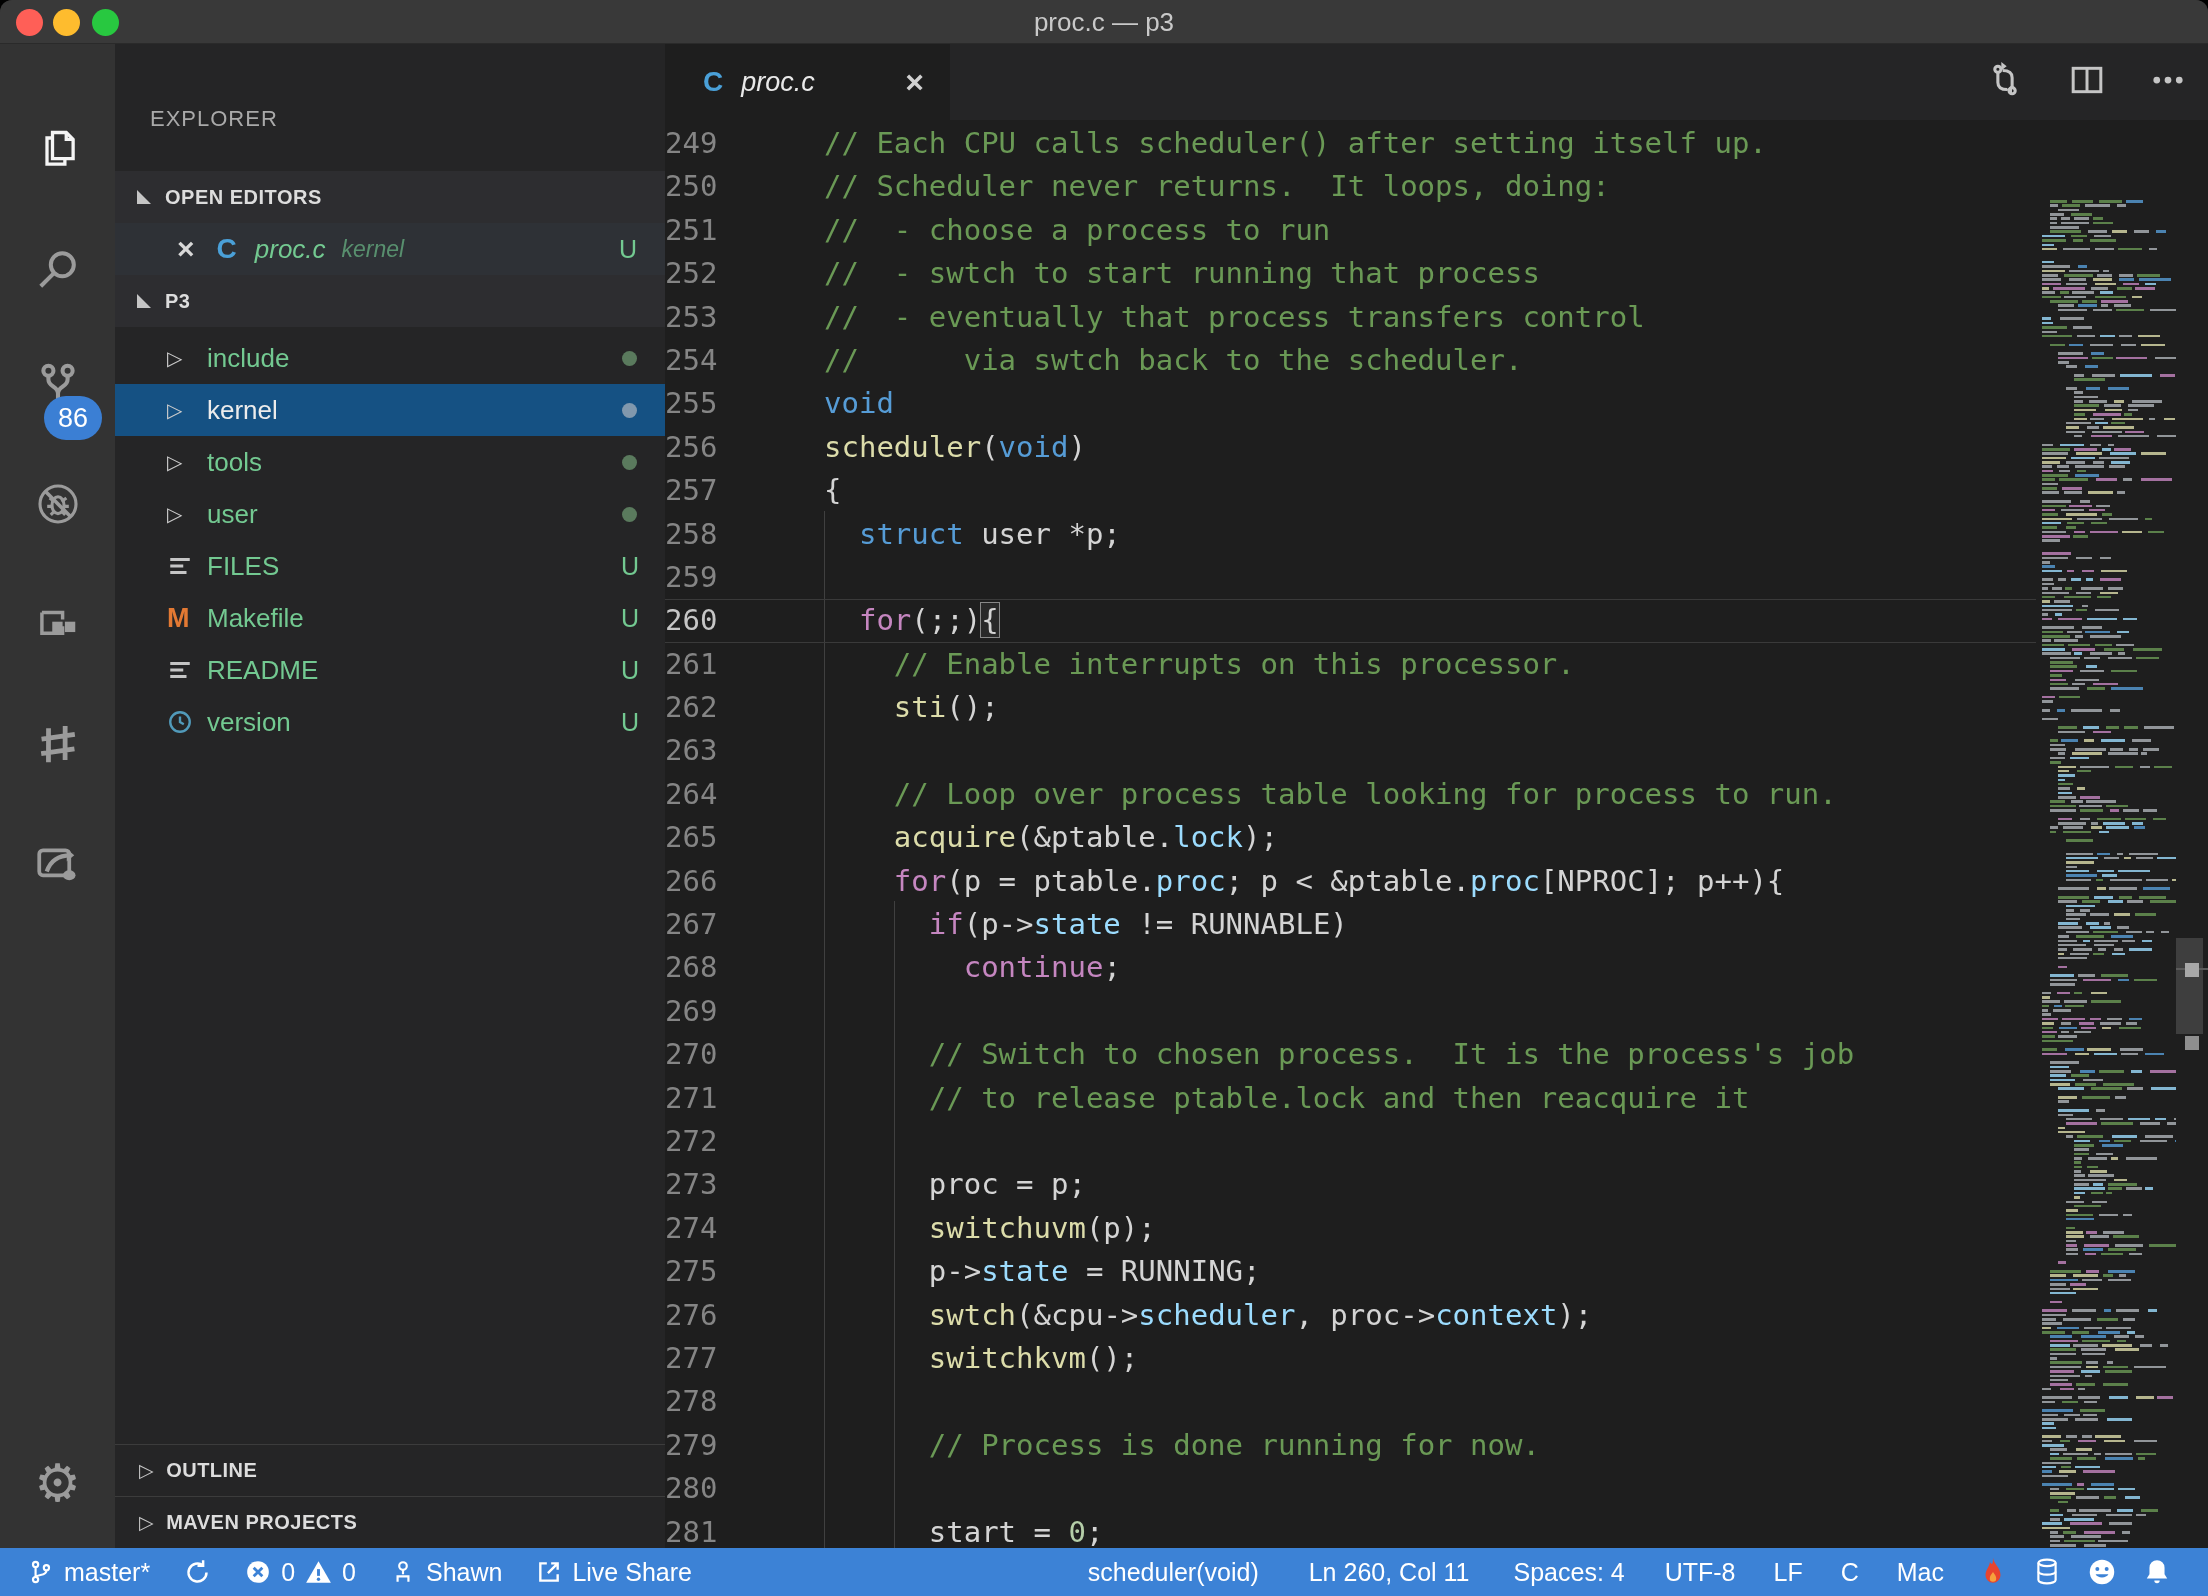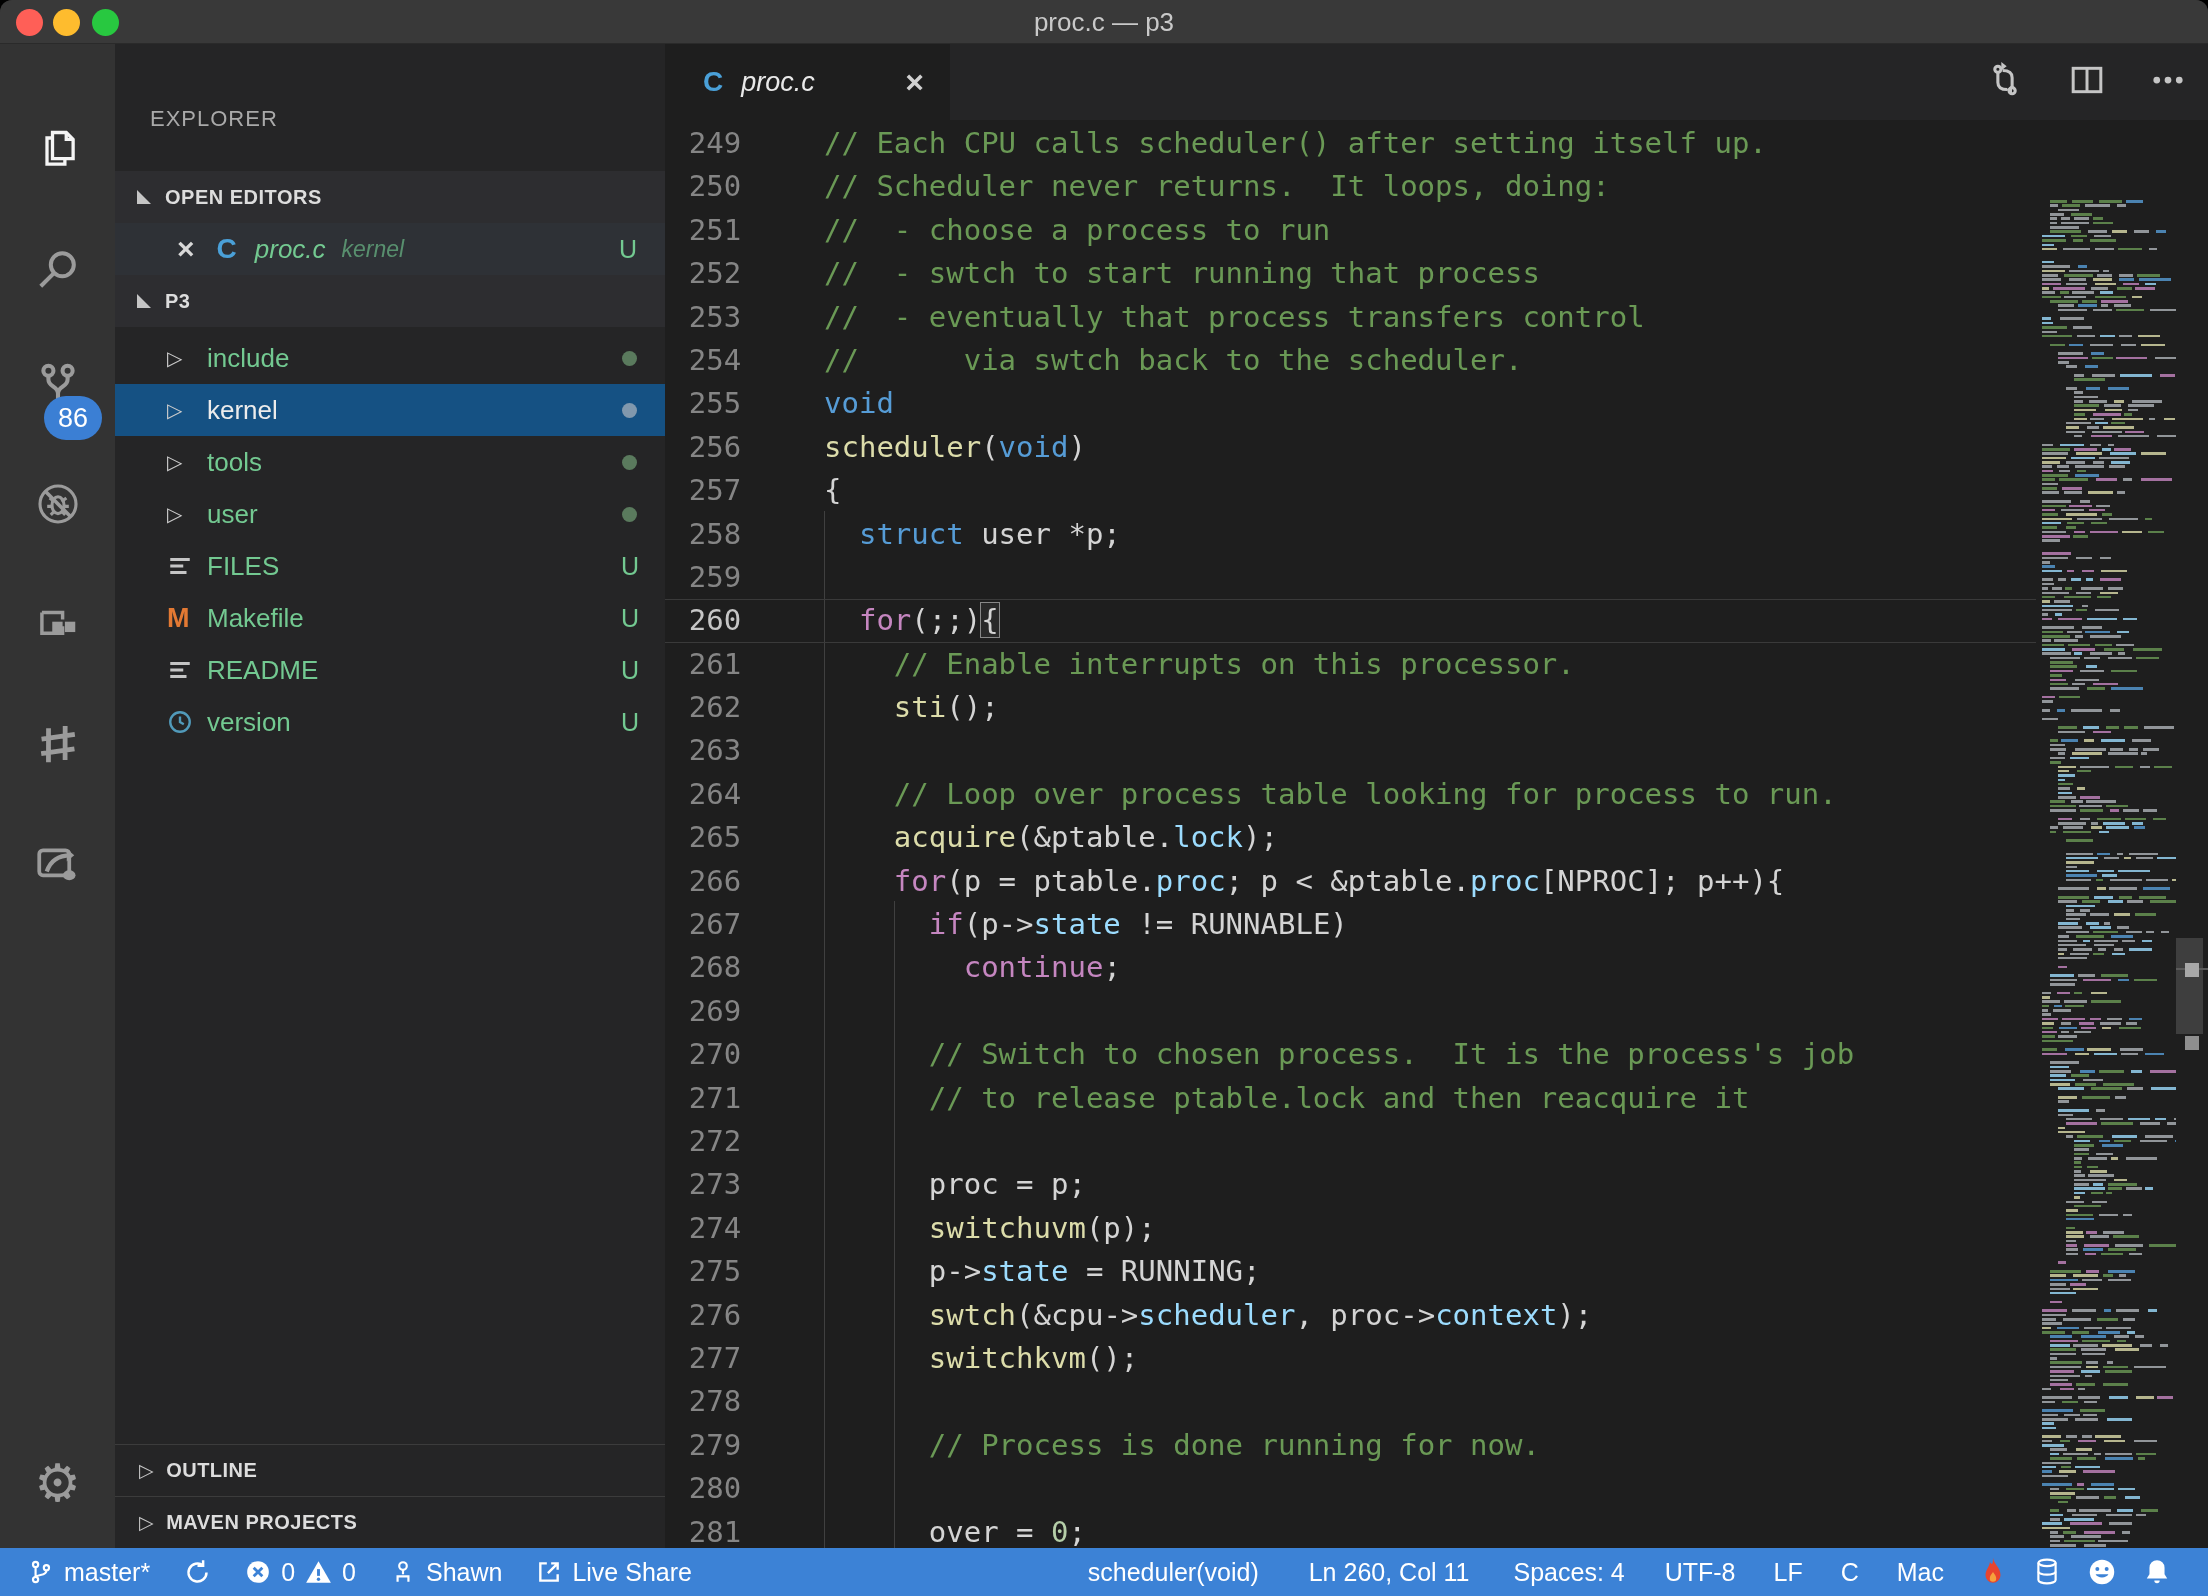--- a/index.html
+++ b/index.html
@@ -53,21 +53,21 @@
   .tabbar { position:absolute; left:0; top:0; width:1543px; height:76px; background:#252526; }
   .tab { position:absolute; left:0; top:0; width:285px; height:76px; background:#1e1e1e; display:flex; align-items:center; }
   .tab .c-icon { margin-left:38px; }
   .tab-name { font-style:italic; color:#e8e8e8; font-size:27px; margin-left:18px; }
   .tab-close { position:absolute; right:26px; color:#d0d0d0; font-size:32px; font-weight:bold; }
   .tab-actions { position:absolute; right:22px; top:0; height:76px; display:flex; align-items:center; gap:46px; color:#c5c5c5; }
 
   .code-area { position:absolute; left:0; top:76px; width:1543px; height:1428px; overflow:hidden; font-family:"DejaVu Sans Mono", monospace; font-size:29px; }
   .lines { position:absolute; left:0; top:2px; width:1371px; }
   .line { position:relative; height:43.4px; line-height:43.4px; display:flex; white-space:pre; }
-  .ln { width:100px; text-align:center; color:#858585; flex:none; }
+  .ln { width:100px; text-align:left; color:#858585; flex:none; }
   .codetxt { margin-left:59px; color:#d4d4d4; }
   .line.cur { border-top:1px solid #3a3a3a; border-bottom:1px solid #3a3a3a; line-height:41.4px; }
   .line.cur .ln { color:#c6c6c6; }
   .t-c { color:#6A9955; } .t-k { color:#569CD6; } .t-kc { color:#C586C0; }
   .t-f { color:#DCDCAA; } .t-m { color:#9CDCFE; } .t-p { color:#d4d4d4; } .t-n { color:#B5CEA8; }
   .t-bm { color:#d4d4d4; border:1px solid #888; background:rgba(120,120,120,0.12); margin:0 -1px; }
   .iguide { position:absolute; width:1px; background:#404040; }
 
   
   .minimap { position:absolute; left:1371px; top:76px; width:140px; height:1428px; background:#1e1e1e; overflow:hidden; }
@@ -305,21 +305,21 @@
           <div class="line"><span class="ln">271</span><span class="codetxt"><span class="t-p">      </span><span class="t-c">// to release ptable.lock and then reacquire it</span></span></div>
           <div class="line"><span class="ln">272</span></div>
           <div class="line"><span class="ln">273</span><span class="codetxt"><span class="t-p">      proc = p;</span></span></div>
           <div class="line"><span class="ln">274</span><span class="codetxt"><span class="t-p">      </span><span class="t-f">switchuvm</span><span class="t-p">(p);</span></span></div>
           <div class="line"><span class="ln">275</span><span class="codetxt"><span class="t-p">      p-&gt;</span><span class="t-m">state</span><span class="t-p"> = RUNNING;</span></span></div>
           <div class="line"><span class="ln">276</span><span class="codetxt"><span class="t-p">      </span><span class="t-f">swtch</span><span class="t-p">(&amp;cpu-&gt;</span><span class="t-m">scheduler</span><span class="t-p">, proc-&gt;</span><span class="t-m">context</span><span class="t-p">);</span></span></div>
           <div class="line"><span class="ln">277</span><span class="codetxt"><span class="t-p">      </span><span class="t-f">switchkvm</span><span class="t-p">();</span></span></div>
           <div class="line"><span class="ln">278</span><span class="codetxt"></span></div>
           <div class="line"><span class="ln">279</span><span class="codetxt"><span class="t-p">      </span><span class="t-c">// Process is done running for now.</span></span></div>
           <div class="line"><span class="ln">280</span></div>
-          <div class="line"><span class="ln">281</span><span class="codetxt"><span class="t-p">      over = </span><span class="t-n">0</span><span class="t-p">;</span></span></div>
+          <div class="line"><span class="ln">281</span><span class="codetxt"><span class="t-p">      start = </span><span class="t-n">0</span><span class="t-p">;</span></span></div>
         </div>
       <div class="minimap" id="minimap">
           <div class="mrow" style="top: 4px; left: 14px;">
             <span class="mseg" style="width: 17.2001px; margin-right: 5.28628px; background: rgb(106, 153, 85);"></span>
             <span class="mseg" style="width: 20.2632px; margin-right: 6.26403px; background: rgb(106, 153, 85);"></span>
             <span class="mseg" style="width: 23.1741px; margin-right: 4.14416px; background: rgb(106, 153, 85);"></span>
             <span class="mseg" style="width: 16.2735px; margin-right: 4.215px; background: rgb(86, 156, 214);"></span>
           </div>
           <div class="mrow" style="top: 8.35px; left: 14px;">
             <span class="mseg" style="width: 8.22294px; margin-right: 4.19503px; background: rgb(174, 179, 184);"></span>

